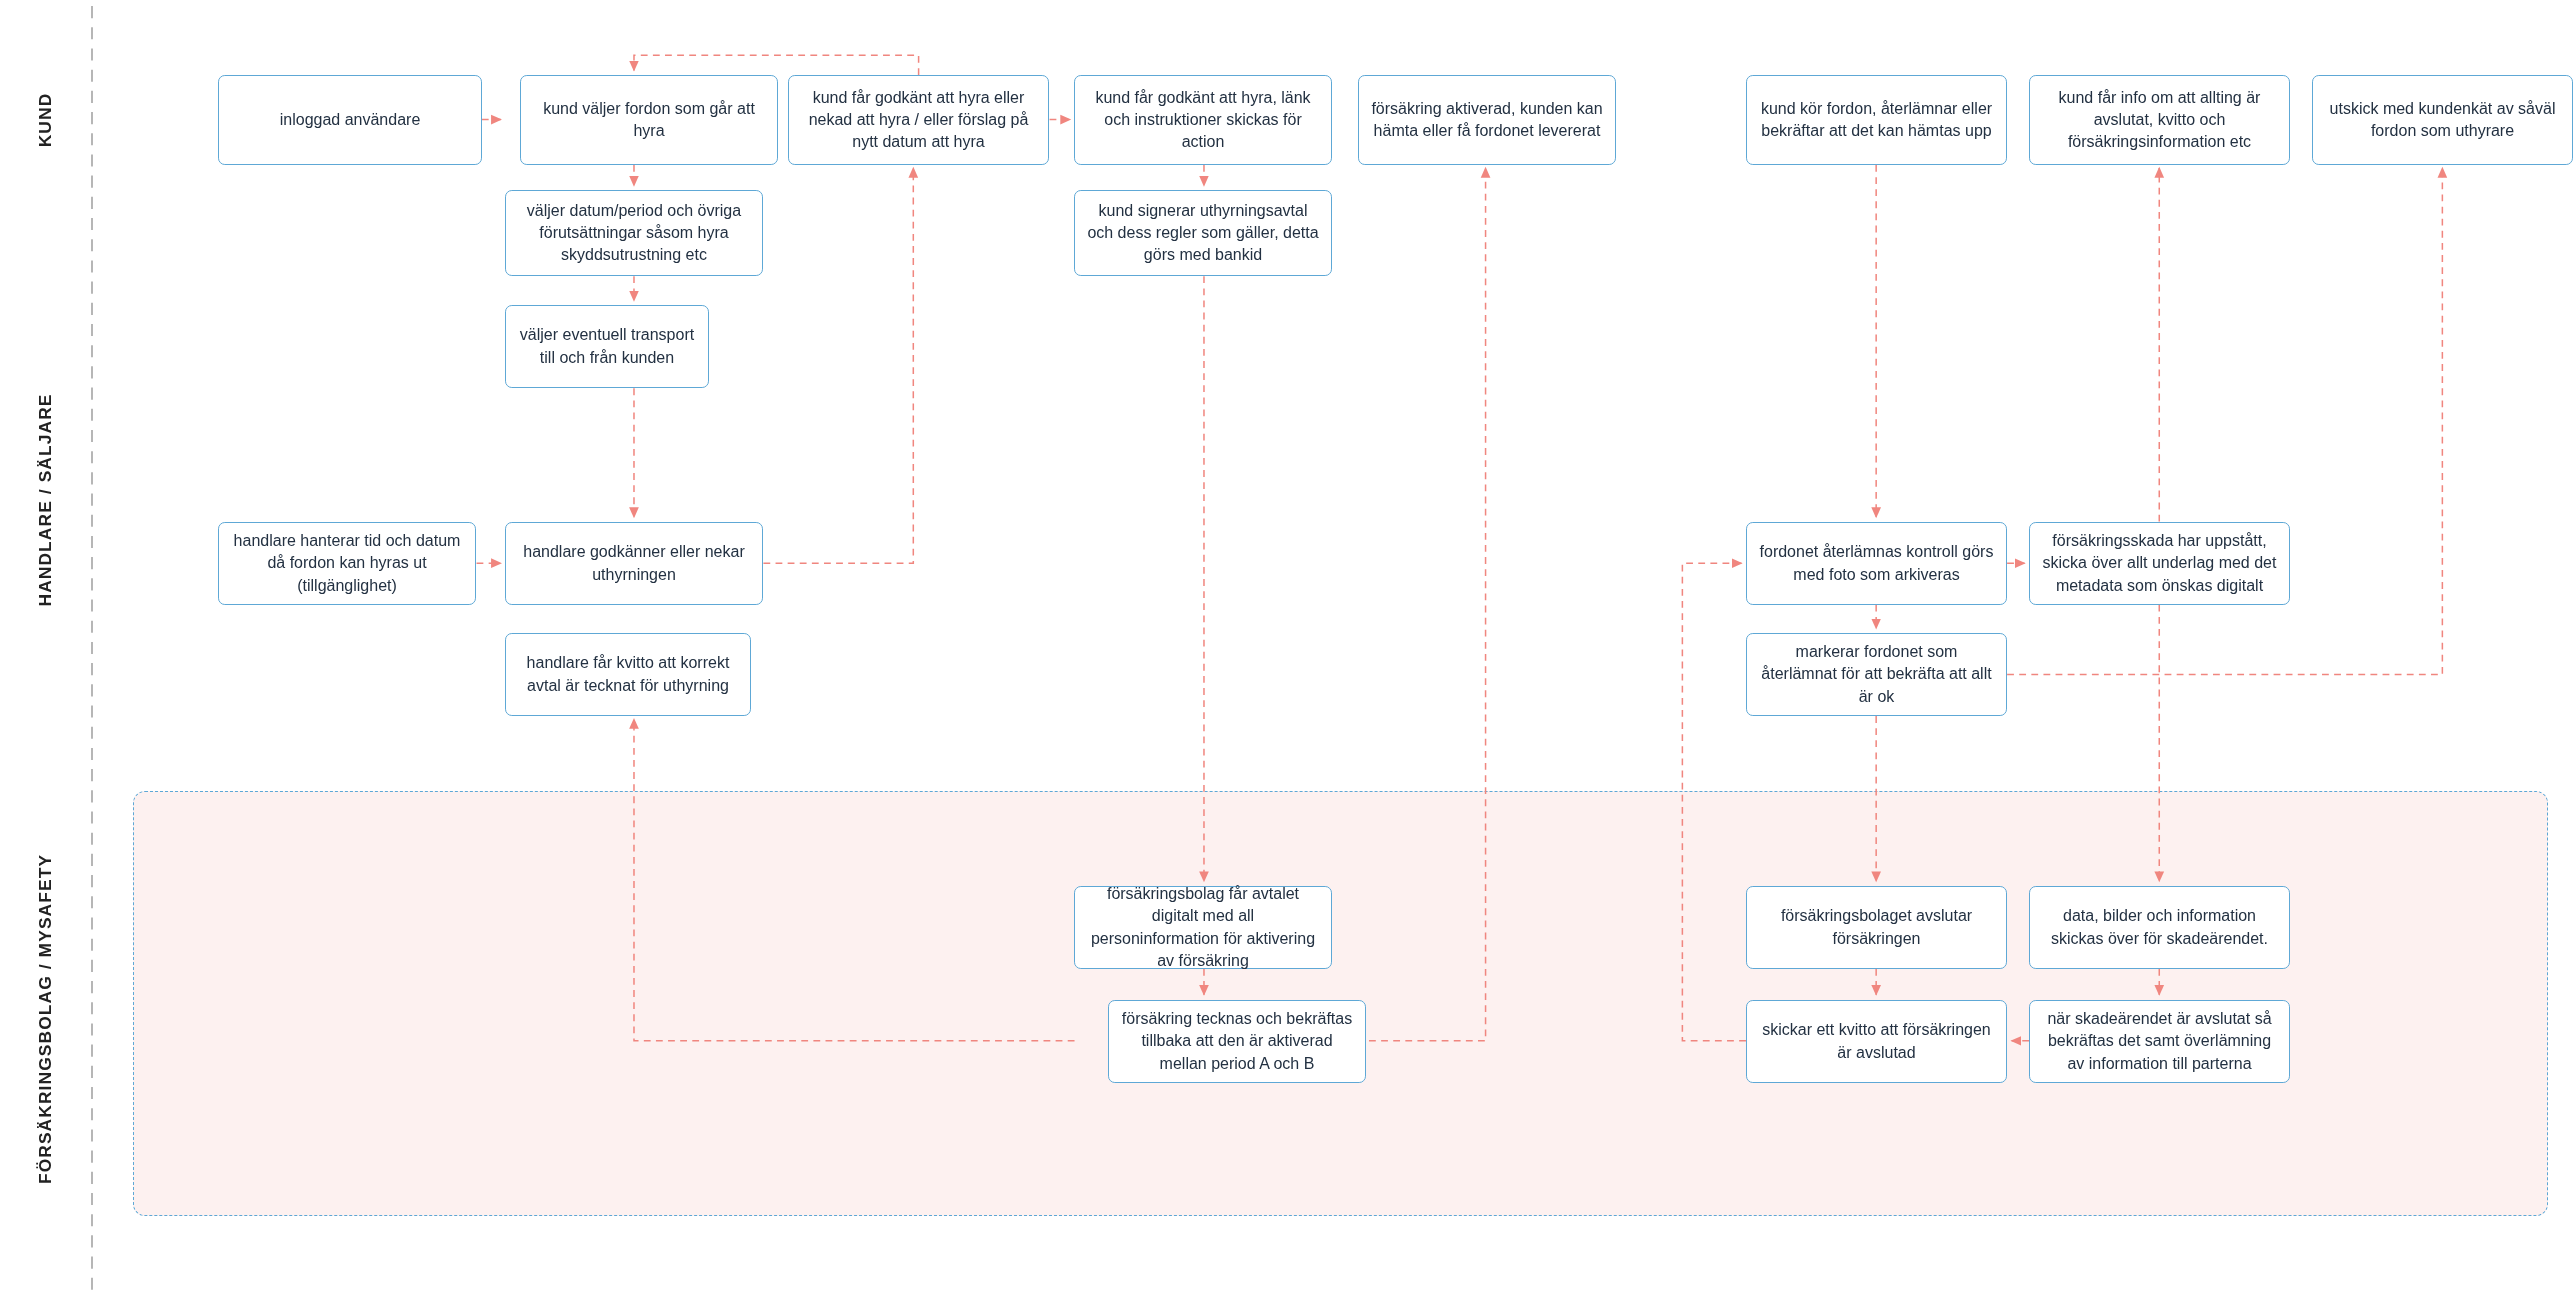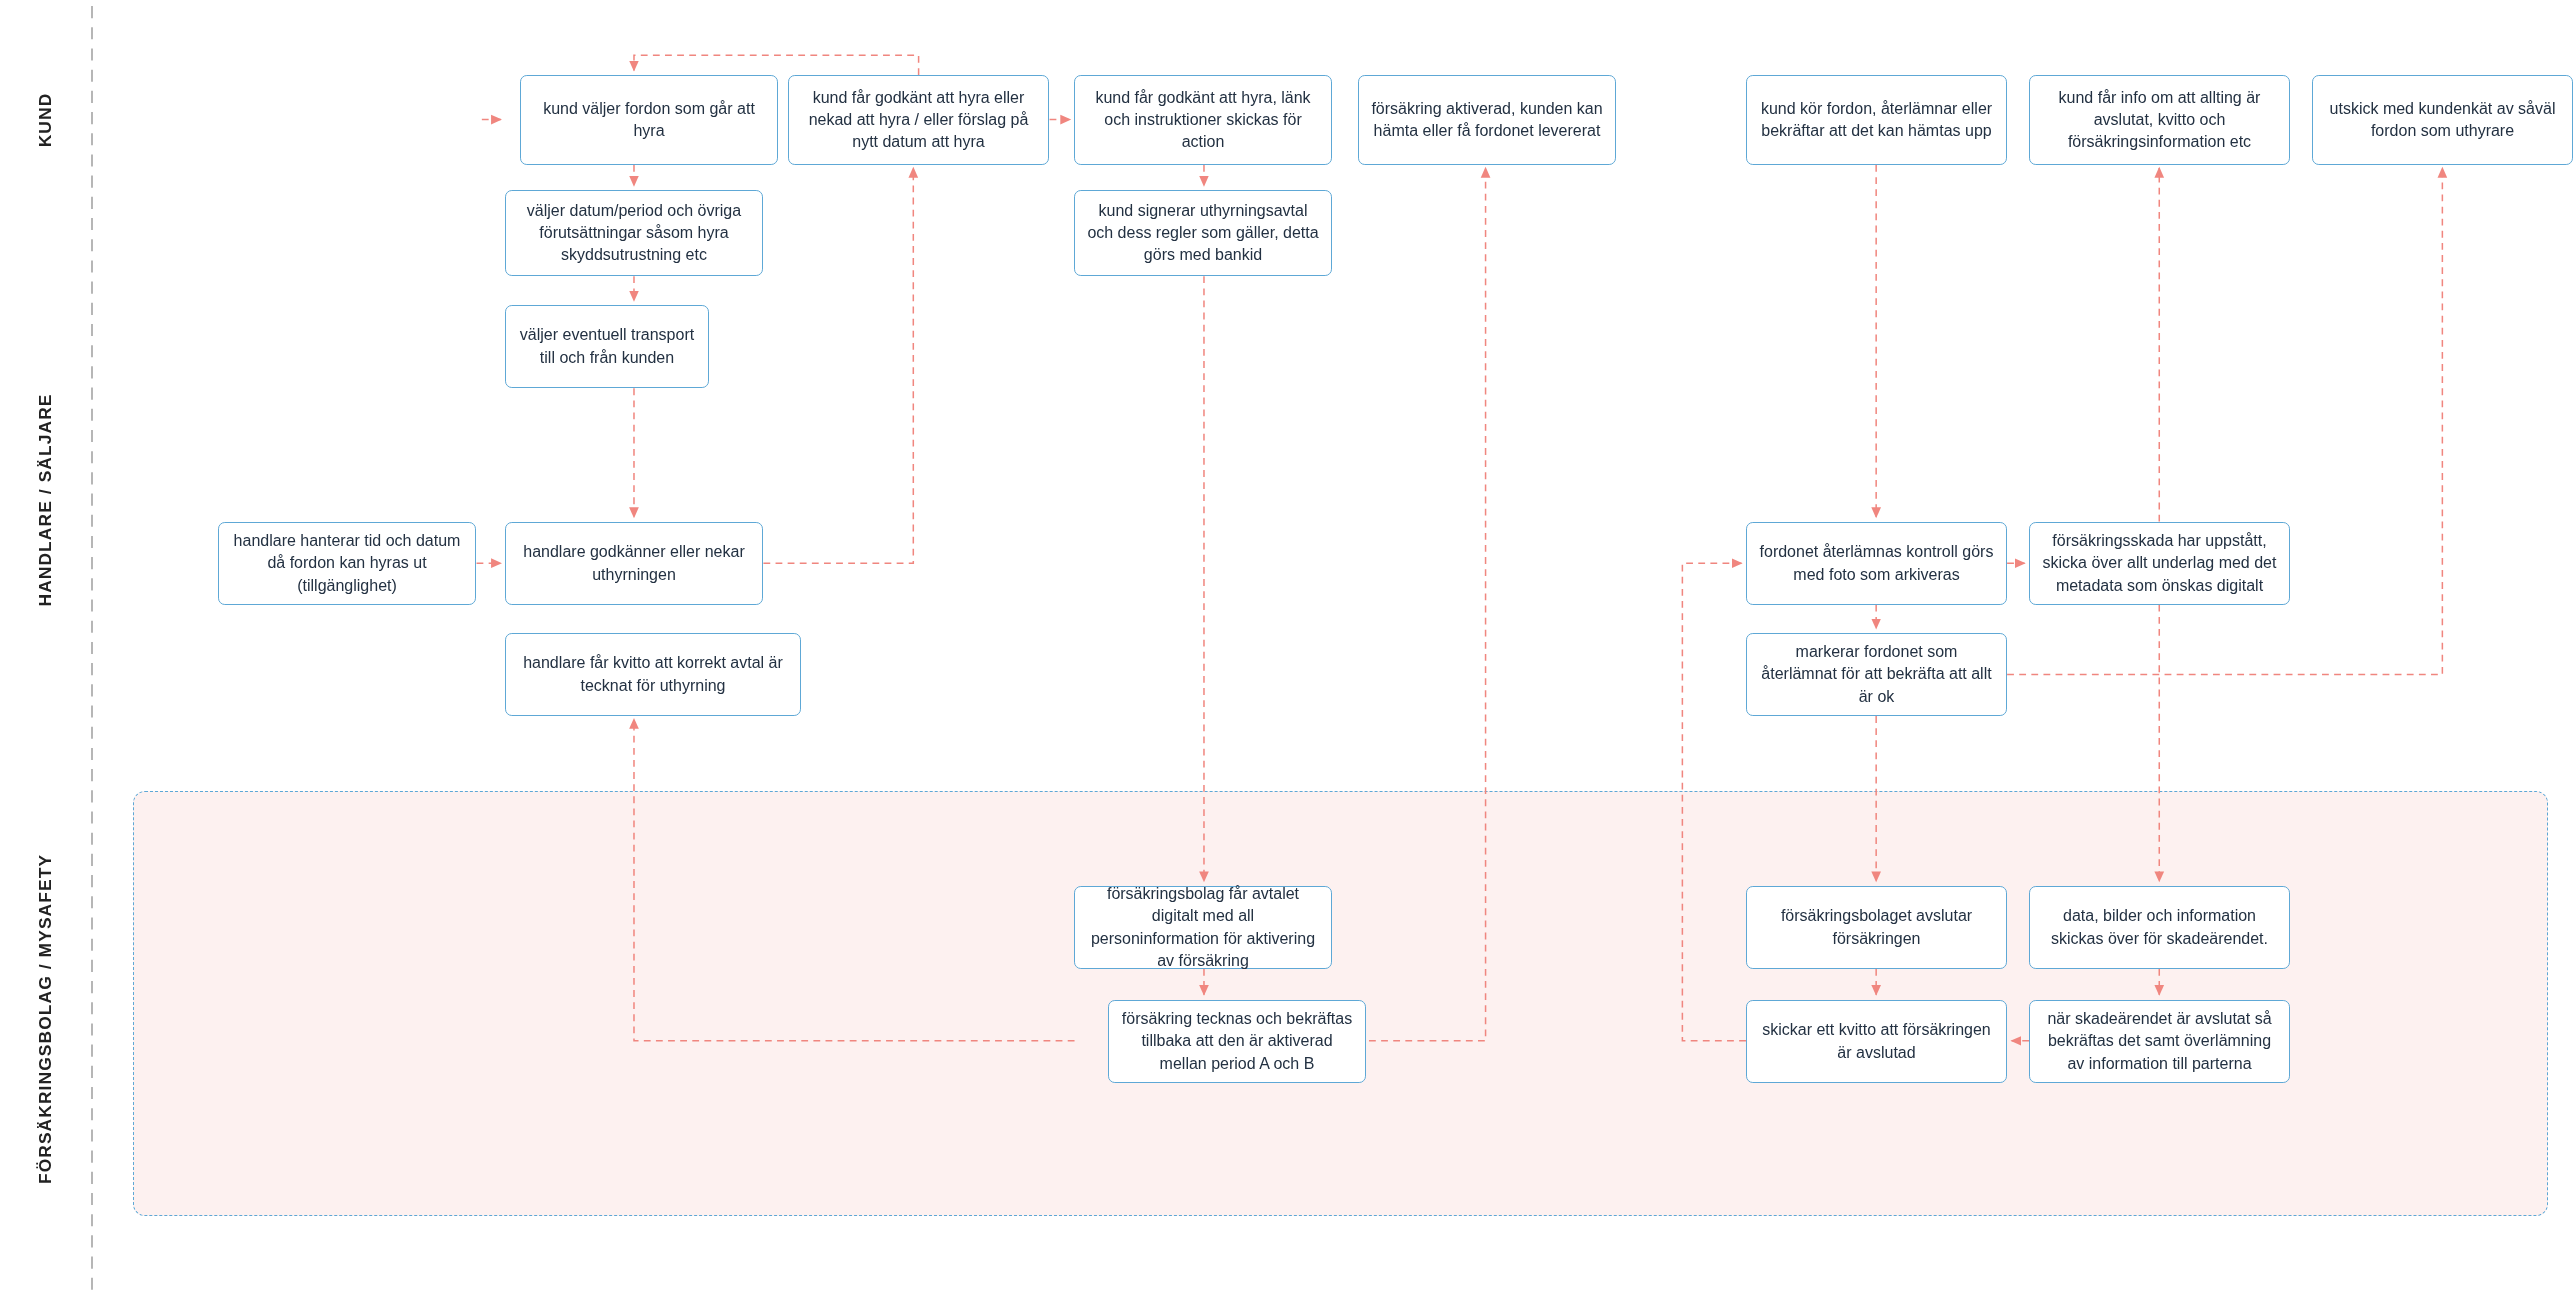--- a/index.html
+++ b/index.html
@@ -84,20 +84,23 @@
       <path d="M 2852 799 L 2852 1164" marker-end="url(#ah)"></path>
       <path d="M 2852 1280 L 2852 1314" marker-end="url(#ah)"></path>
       <path d="M 2478 1280 L 2478 1314" marker-end="url(#ah)"></path>
       <path d="M 2680 1375 L 2657 1375" marker-end="url(#ah)"></path>
       <path d="M 2306 1375 L 2222 1375 L 2222 744 L 2300 744" marker-end="url(#ah)"></path>
       <path d="M 2852 689 L 2852 222" marker-end="url(#ah)"></path>
       <path d="M 2651 891 L 3226 891 L 3226 222" marker-end="url(#ah)"></path>
     </g>
   </svg>
 
+  <div class="node" style="left:218px;top:75px;width:264px;height:90px">
+      <span>inloggad användare</span>
+    </div>
   <div class="node" style="left:520px;top:75px;width:258px;height:90px">
       <span>kund väljer fordon som går att hyra</span>
     </div>
   <div class="node" style="left:788px;top:75px;width:261px;height:90px">
       <span>kund får godkänt att hyra eller nekad att hyra / eller förslag på nytt datum att hyra</span>
     </div>
   <div class="node" style="left:1074px;top:75px;width:258px;height:90px">
       <span>kund får godkänt att hyra, länk och instruktioner skickas för action</span>
     </div>
   <div class="node" style="left:1358px;top:75px;width:258px;height:90px">
@@ -127,21 +130,21 @@
     </div>
   <div class="node" style="left:505px;top:522px;width:258px;height:83px">
       <span>handlare godkänner eller nekar uthyrningen</span>
     </div>
   <div class="node" style="left:1746px;top:522px;width:261px;height:83px">
       <span>fordonet återlämnas kontroll görs med foto som arkiveras</span>
     </div>
   <div class="node" style="left:2029px;top:522px;width:261px;height:83px">
       <span>försäkringsskada har uppstått, skicka över allt underlag med det metadata som önskas digitalt</span>
     </div>
-  <div class="node" style="left:505px;top:633px;width:296px;height:83px">
+  <div class="node" style="left:505px;top:633px;width:246px;height:83px">
       <span>handlare får kvitto att korrekt avtal är tecknat för uthyrning</span>
     </div>
   <div class="node" style="left:1746px;top:633px;width:261px;height:83px">
       <span>markerar fordonet som återlämnat för att bekräfta att allt är ok</span>
     </div>
 
   <div class="node" style="left:1074px;top:886px;width:258px;height:83px">
       <span>försäkringsbolag får avtalet digitalt med all personinformation för aktivering av försäkring</span>
     </div>
   <div class="node" style="left:1746px;top:886px;width:261px;height:83px">

